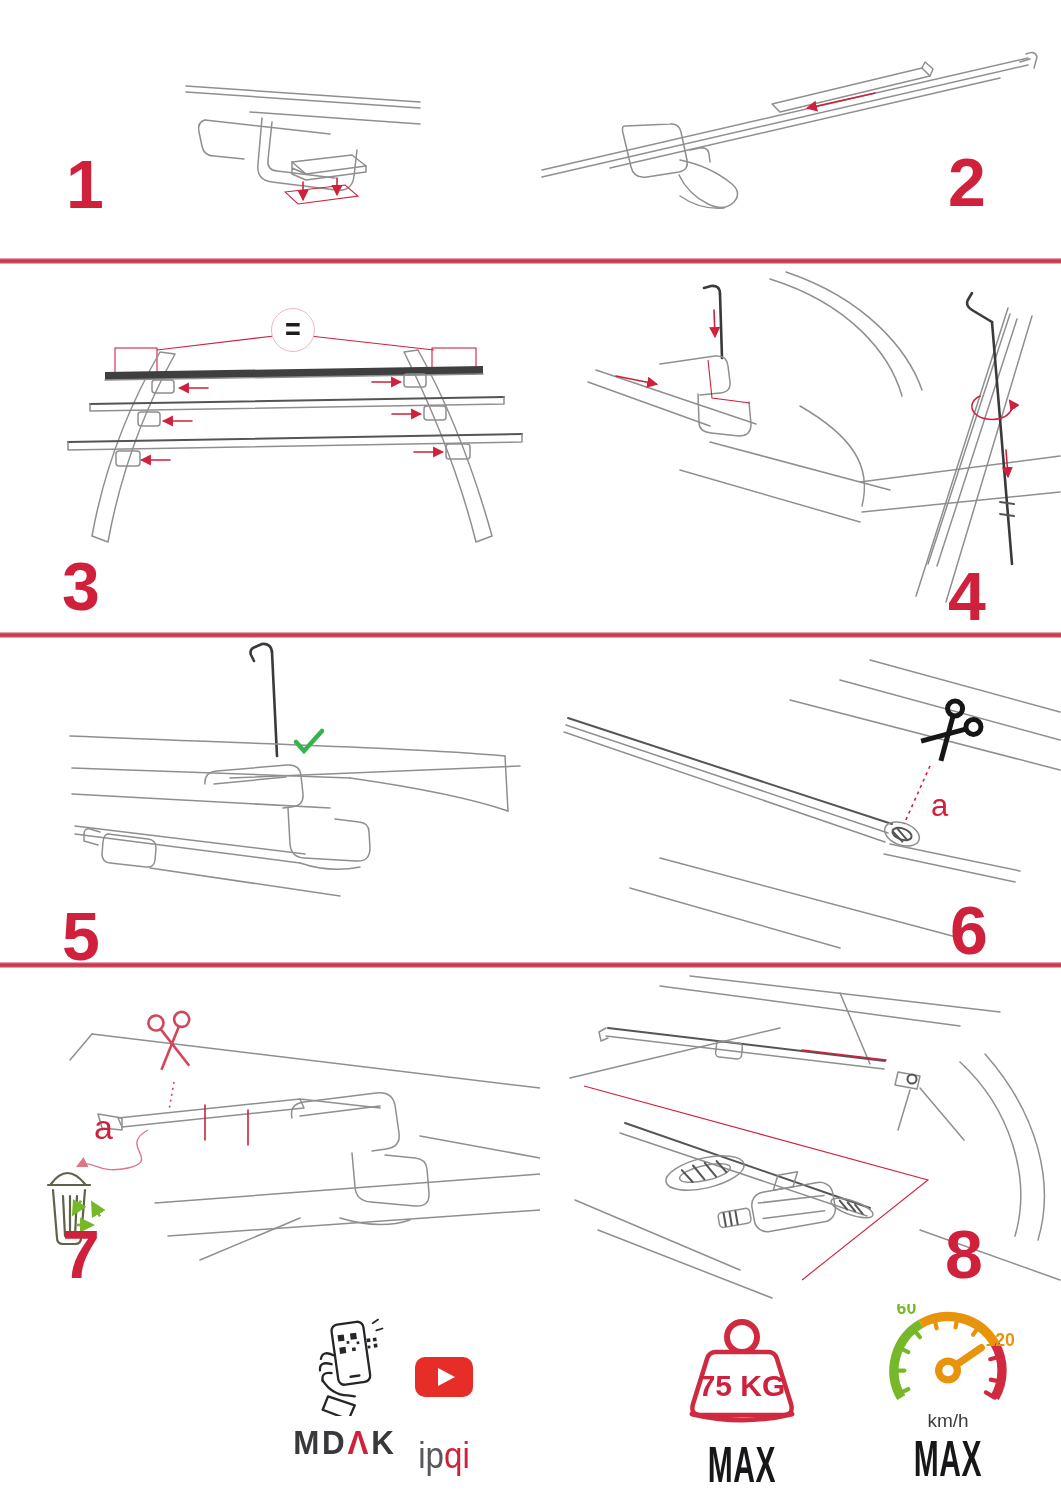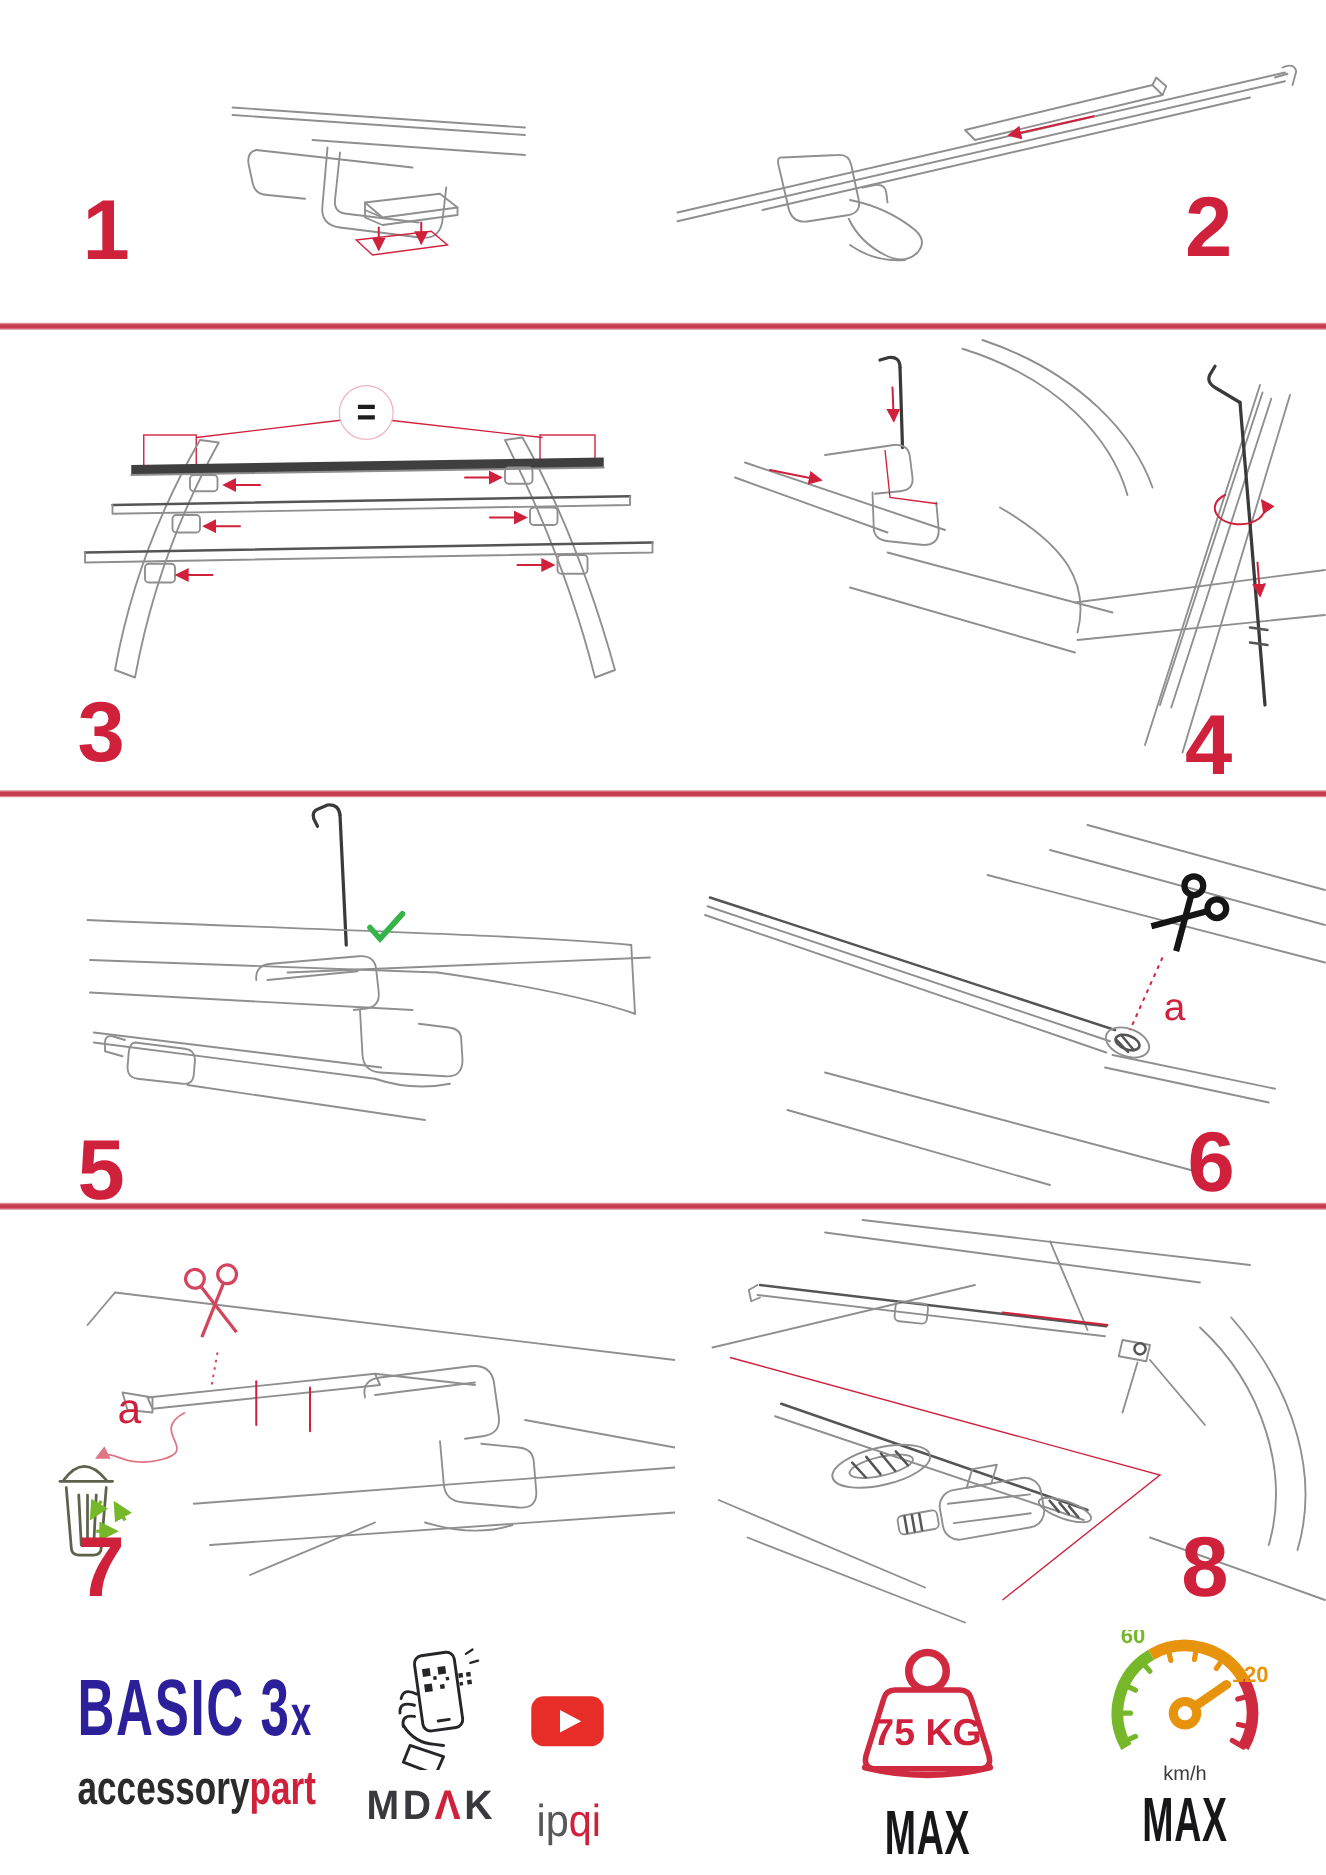--- a/index.html
+++ b/index.html
@@ -41,29 +41,29 @@
   .brand{position:absolute;left:62px;top:30px;width:230px;}
   .brand-title{white-space:nowrap;color:var(--navy);font-weight:bold;font-size:64px;line-height:1;
     letter-spacing:2px;transform:scaleX(.64);transform-origin:left top;}
   .brand-title .xs{font-size:46px;}
   .brand-sub{margin-top:14px;white-space:nowrap;font-weight:bold;font-size:38px;line-height:1;
     transform:scaleX(.74);transform-origin:left top;color:#2b2b2b;}
   .brand-sub .r, .lab .r{color:var(--red);}
   .lab{white-space:nowrap;font-weight:bold;color:#39393d;line-height:1;}
   .mdak{left:290px;top:12px;width:110px;}
   .mdak .lab{font-size:33px;letter-spacing:3px;transform:scaleX(.95);transform-origin:center top;margin-top:6px;}
-  .ipqi{left:404px;top:0;width:80px;text-align:right;}
+  .ipqi{left:404px;top:0;width:80px;}
   .ipqi .lab{font-weight:normal;color:#58585c;font-size:36px;margin-top:36px;transform:scaleX(.92);transform-origin:center top;}
   .apline{left:480px;top:0;width:110px;}
   .apline .lab{font-size:36px;color:#222;margin-top:16px;transform:scaleX(.85);transform-origin:center top;}
   .weightb{left:662px;top:12px;width:160px;}
   .speedb{left:873px;top:0;width:150px;}
   .max-label{font-weight:bold;color:#17171a;font-size:50px;line-height:1;letter-spacing:1px;
     transform:scaleX(.6);transform-origin:center top;white-space:nowrap;}
-  .kmh{display:block;font-size:16px;color:#3c3c3c;margin-top:-2px;}
+  .kmh{display:block;font-size:19px;color:#3c3c3c;margin-top:-2px;}
   .weightb .max-label{margin-top:8px;}
   .speedb .max-label{margin-top:2px;}
   .gauge text{font-family:"Liberation Sans",sans-serif;font-weight:bold;font-size:17px;}
   .wtxt{font-family:"Liberation Sans",sans-serif;font-weight:bold;font-size:30px;fill:var(--red);letter-spacing:0px;}
 </style>
 </head>
 <body>
 
 <svg width="0" height="0" style="position:absolute">
   <defs>
@@ -338,24 +338,20 @@
         <path class="art" d="M35,232 L200,302" stroke-width="1"></path>
         <path class="art" d="M58,262 L232,330" stroke-width="1"></path>
         <path class="art" d="M380,262 L520,312" stroke-width="1"></path>
       </svg>
       <div class="step-number" style="left:405px;top:252px">8</div>
     </div>
   </div>
 
   <div class="footer">
 
-    <div class="brand">
-      <div class="brand-title"><span>BASIC 3</span><span class="xs">x</span></div>
-      <div class="brand-sub"><span>accessory</span><span class="r">part</span></div>
-    </div>
 
     <div class="badge mdak">
       <svg width="100" height="100" viewBox="0 0 110 112">
         <g stroke="#26262a" stroke-width="2.6" fill="none" stroke-linecap="round" stroke-linejoin="round" transform="rotate(-8 60 45)">
           <rect x="44" y="8" width="36" height="68" rx="7" fill="#fff"></rect>
           <line x1="58" y1="68" x2="68" y2="68"></line>
         </g>
         <g fill="#26262a" transform="rotate(-8 60 45)">
           <rect x="50" y="20" width="7" height="7"></rect>
             <rect x="64" y="20" width="7" height="7"></rect>

